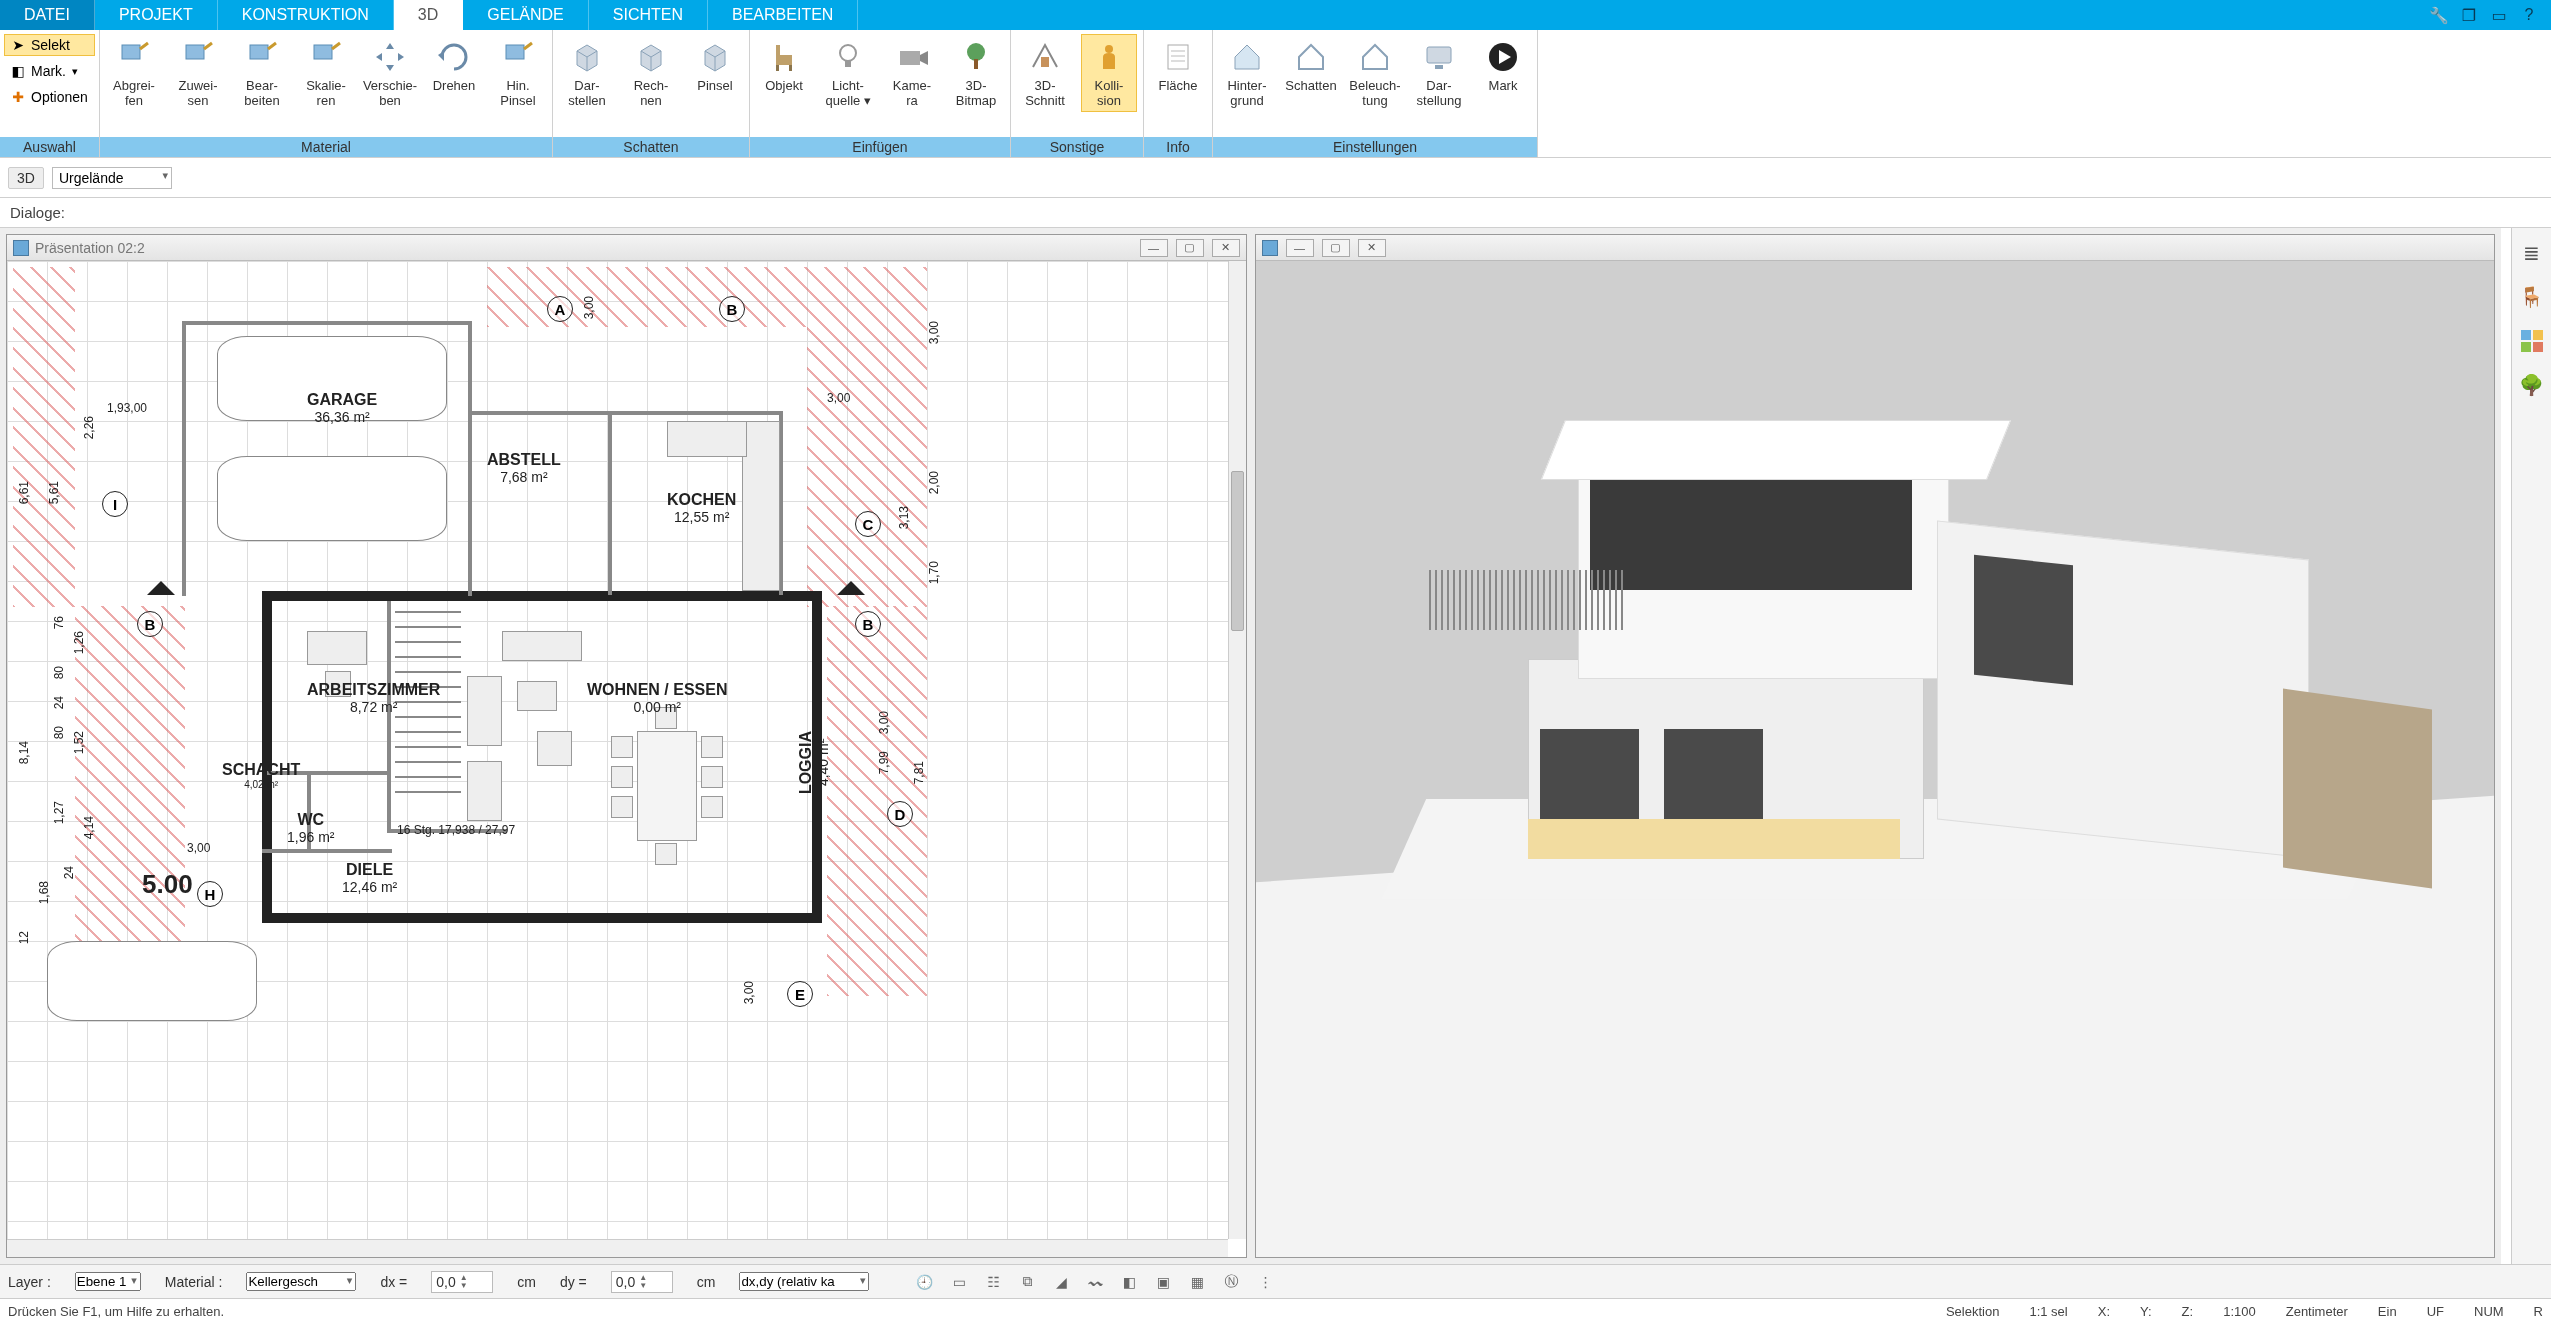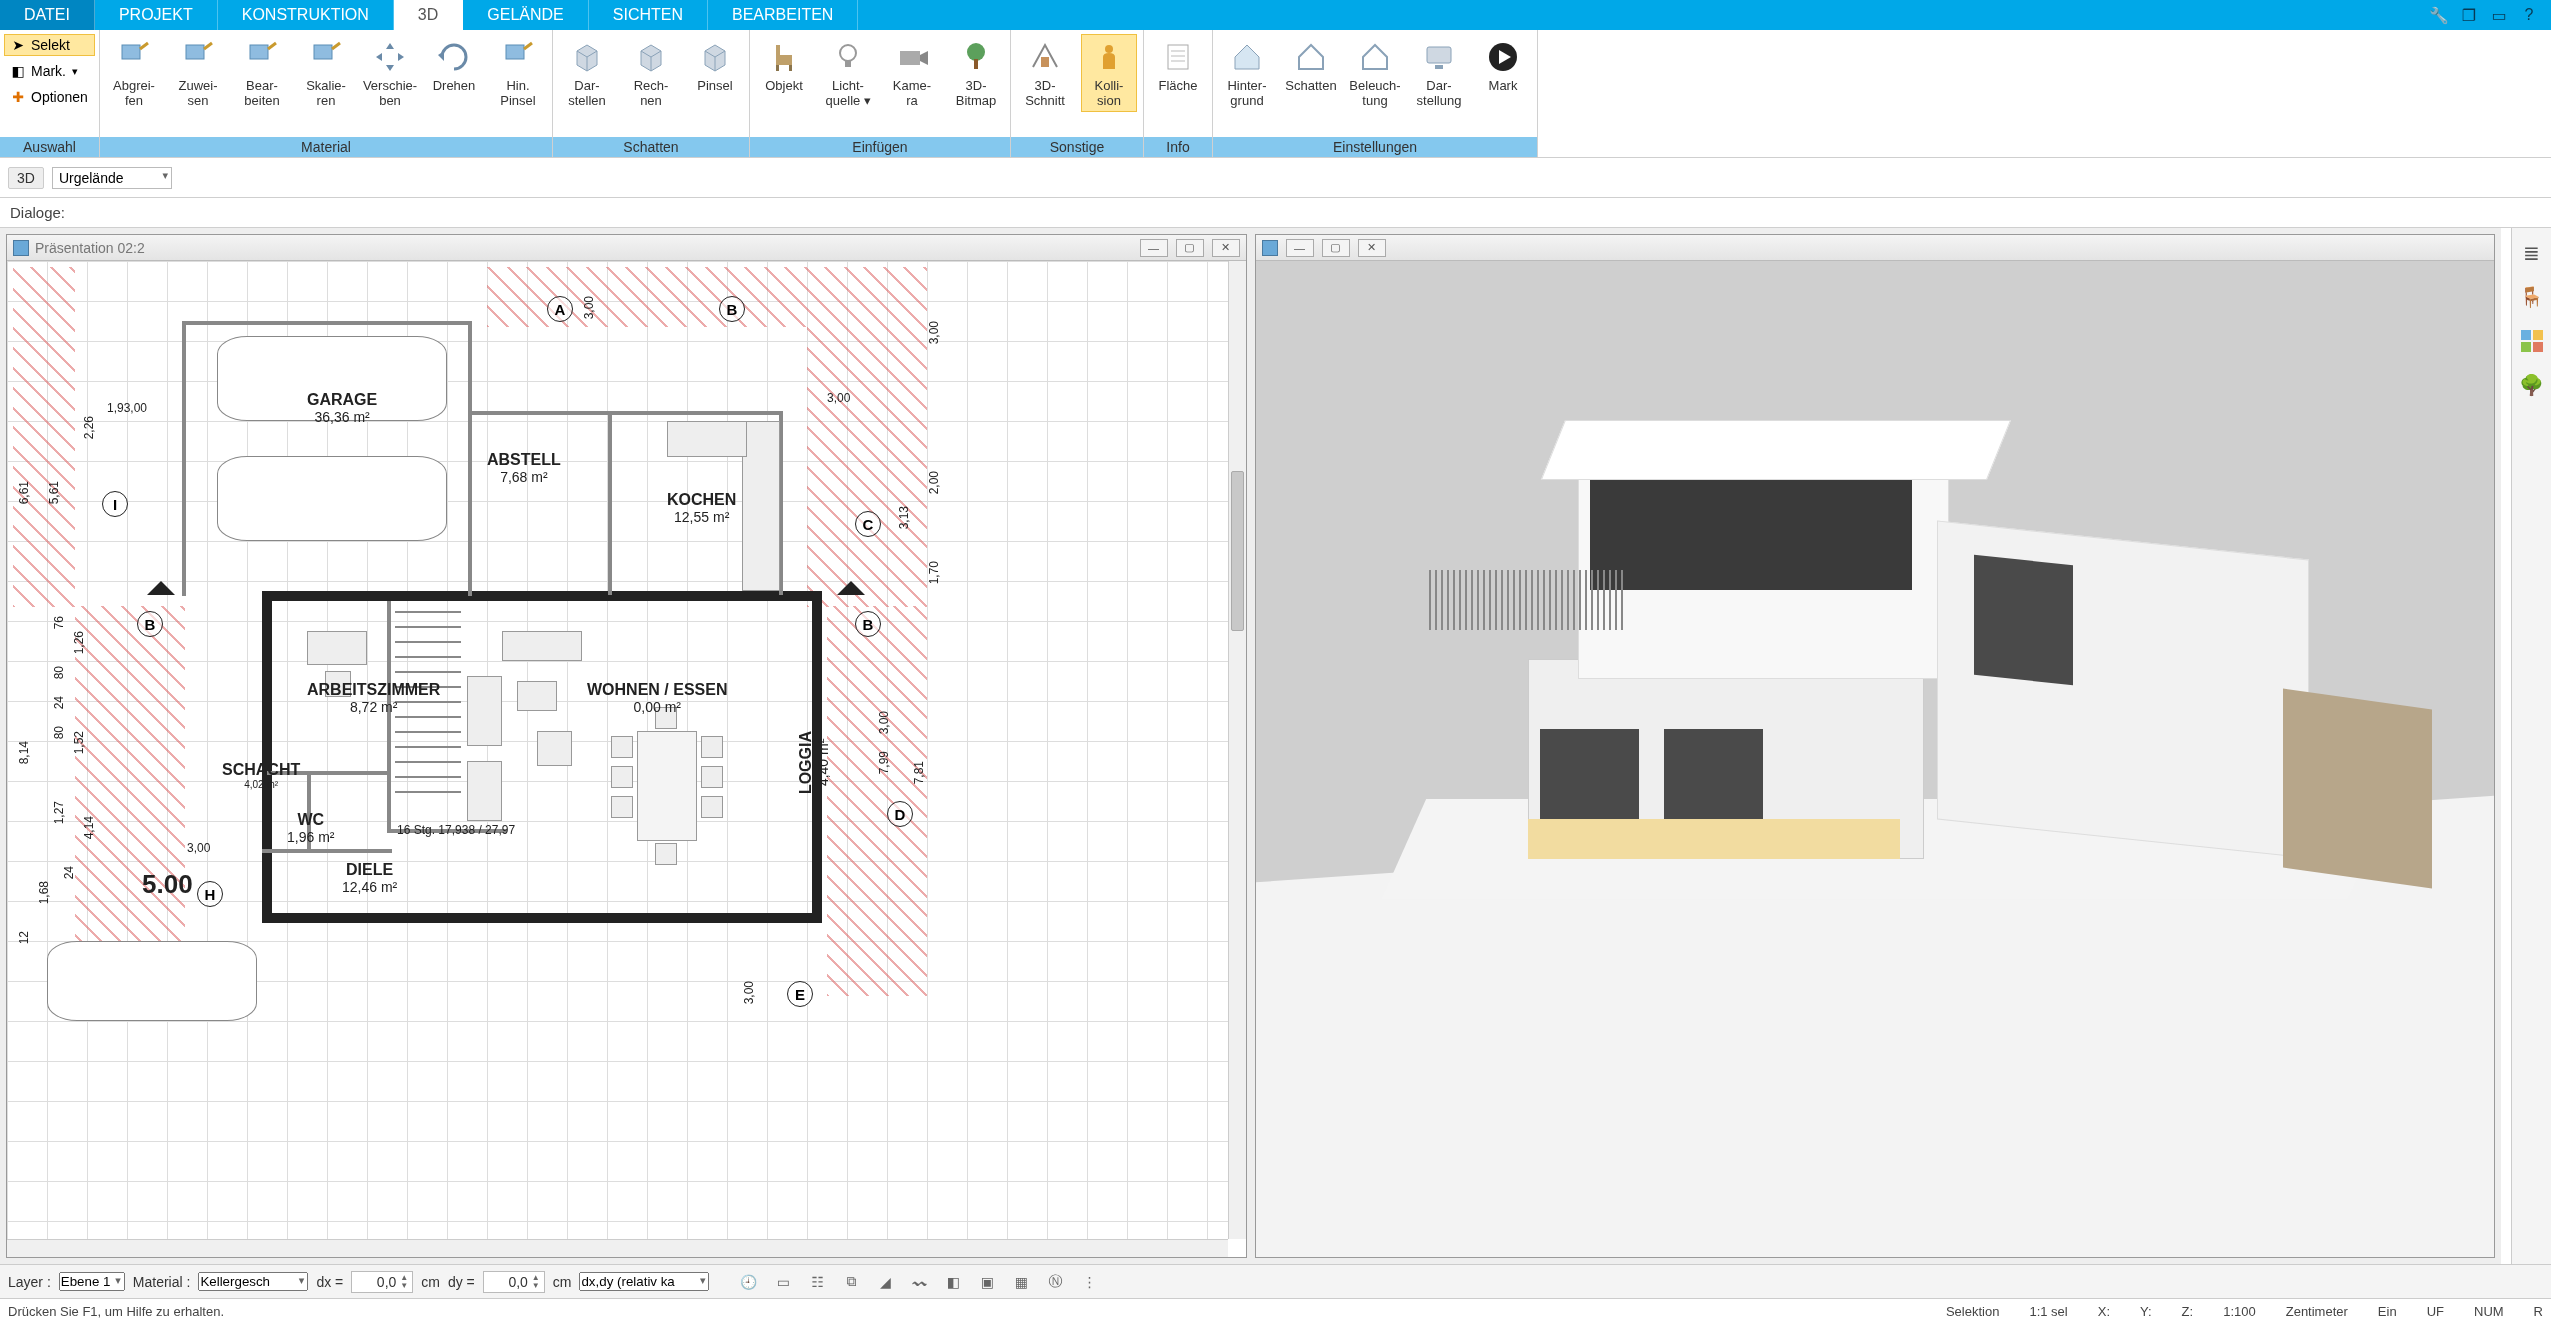--- a/index.html
+++ b/index.html
@@ -106,24 +106,24 @@
 .ground { position: absolute; left: -10%; right: -10%; top: 58%; bottom: -10%; background: #f3f3f3; transform: skewY(-4deg); }
 .face { position: absolute; }
 
 
 .sidetool { position: absolute; top: 228px; right: 0; width: 40px; bottom: 60px; background: #f4f4f4; border-left: 1px solid #ccc; display: flex; flex-direction: column; align-items: center; gap: 14px; padding-top: 10px; }
 .sidetool-btn { width: 30px; height: 30px; display: flex; align-items: center; justify-content: center; font-size: 20px; color: #555; cursor: pointer; }
 
 
 .bottombar1 {
   position: absolute; left: 0; right: 0; bottom: 26px; height: 34px; background: #f4f4f4;
-  border-top: 1px solid #ccc; display: flex; align-items: center; font-size: 14px; color: #333; padding: 0 8px; gap: 8px;
+  border-top: 1px solid #ccc; display: flex; align-items: center; font-size: 14px; color: #333; padding: 0 8px; gap: 24px;
 }
 .bottombar1 .num {
-  width: 62px; padding: 2px 4px; border: 1px solid #bbb; background: #fff; display: inline-flex; justify-content: flex-end; align-items: center;
+  width: 62px; padding: 2px 4px; border: 1px solid #bbb; background: #fff; display: inline-flex; justify-content: flex-start; align-items: center;
 }
 .spinner { display: inline-flex; flex-direction: column; font-size: 8px; line-height: 8px; color: #666; margin-left: 4px; }
 .bb-icons { margin-left: auto; display: flex; gap: 10px; align-items: center; }
 .bb-icon { width: 24px; height: 24px; display: flex; align-items: center; justify-content: center; color: #666; border: 1px solid transparent; cursor: pointer; }
 
 .statusbar {
   position: absolute; left: 0; right: 0; bottom: 0; height: 26px; background: #fff;
   border-top: 1px solid #ccc; display: flex; align-items: center; font-size: 13px; color: #444; padding: 0 8px; gap: 30px;
 }
 .statusbar .seg { white-space: nowrap; }

